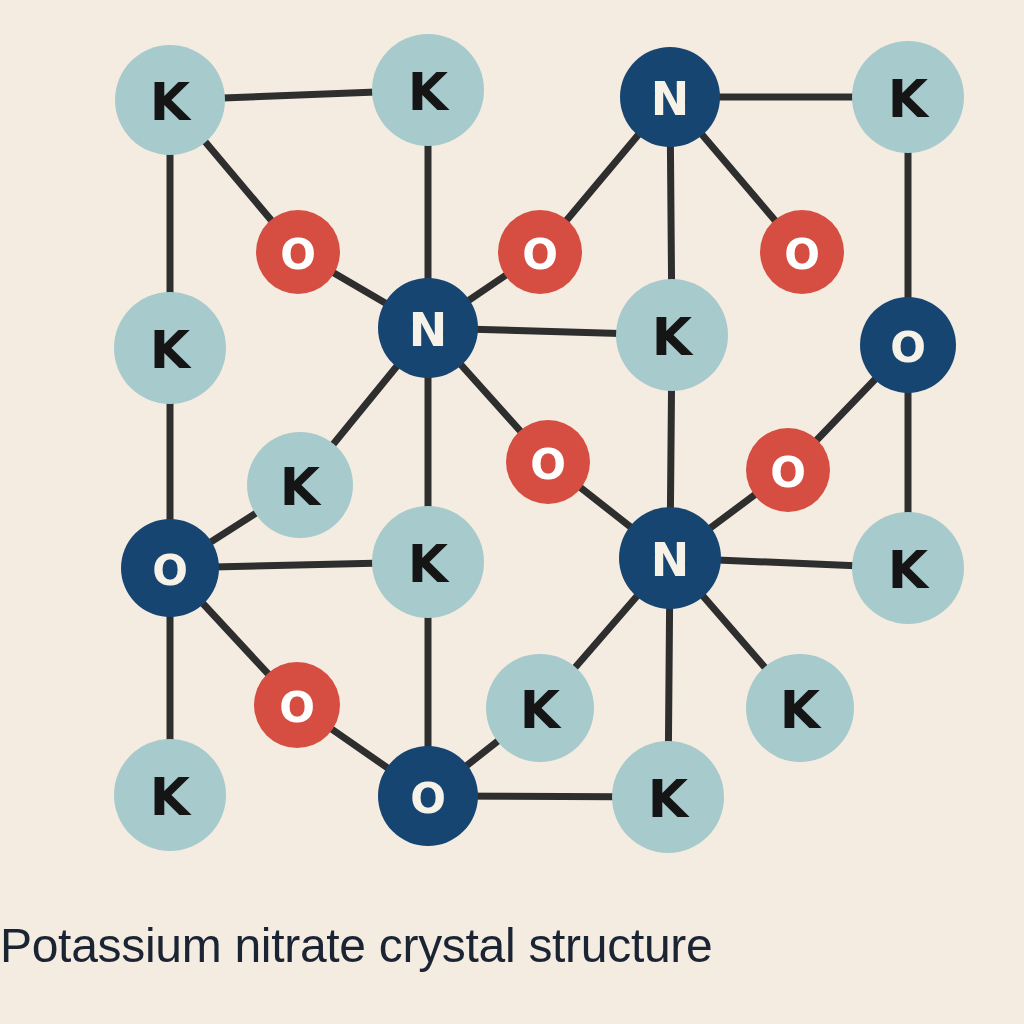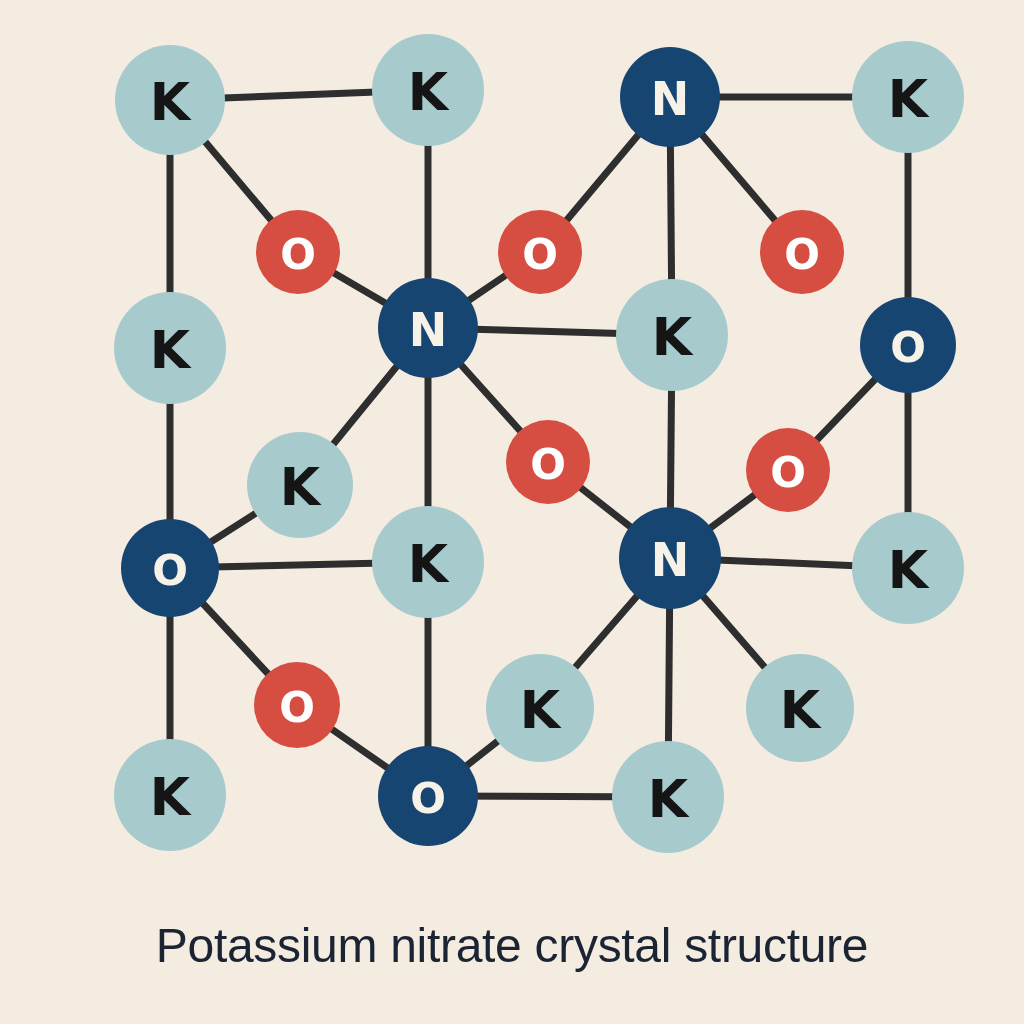--- a/index.html
+++ b/index.html
@@ -12,21 +12,20 @@
   #diagram { position: absolute; left: 0; top: 0; width: 1024px; height: 1024px; }
   .edge { stroke: #2e2e2e; stroke-width: 7; stroke-linecap: round; }
   .atom-label {
     font-family: "DejaVu Sans", sans-serif;
     font-weight: bold;
     text-anchor: middle;
     dominant-baseline: central;
   }
   #caption {
     position: absolute; left: 0; top: 918px; width: 1024px;
-    text-align: center;
     font-family: "Liberation Sans", sans-serif;
     font-size: 48px;
     color: #1b2433;
     letter-spacing: -0.3px;
   }
 </style>
 </head>
 <body>
 
 <svg id="diagram" xmlns="http://www.w3.org/2000/svg" width="1024" height="1024" viewBox="0 0 1024 1024">

